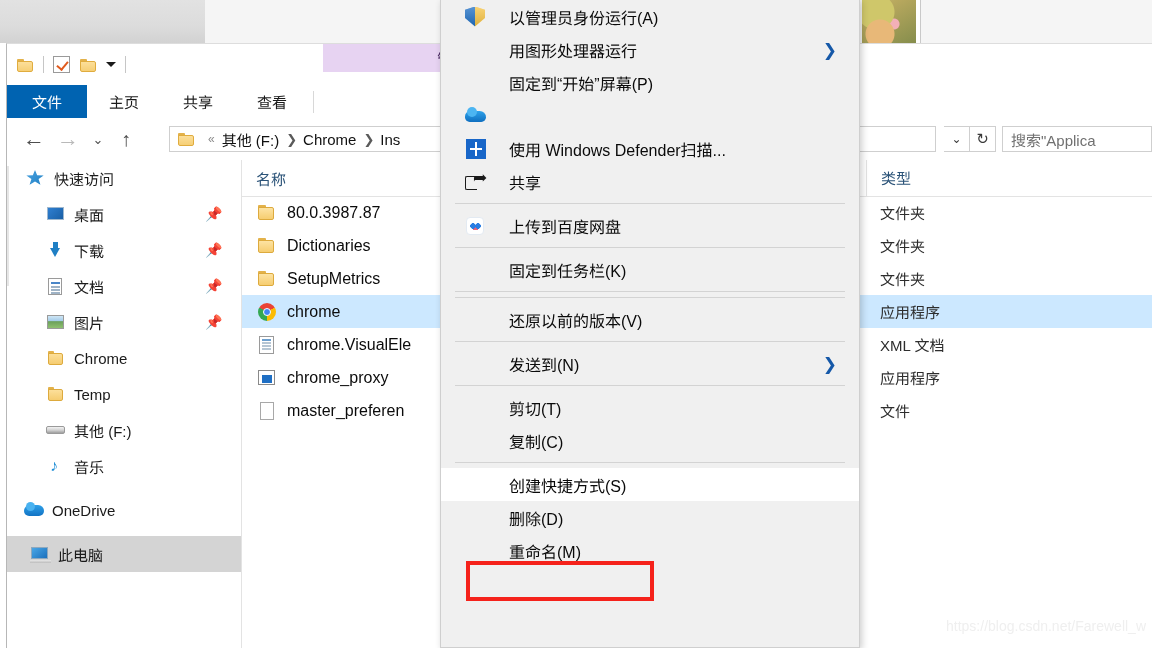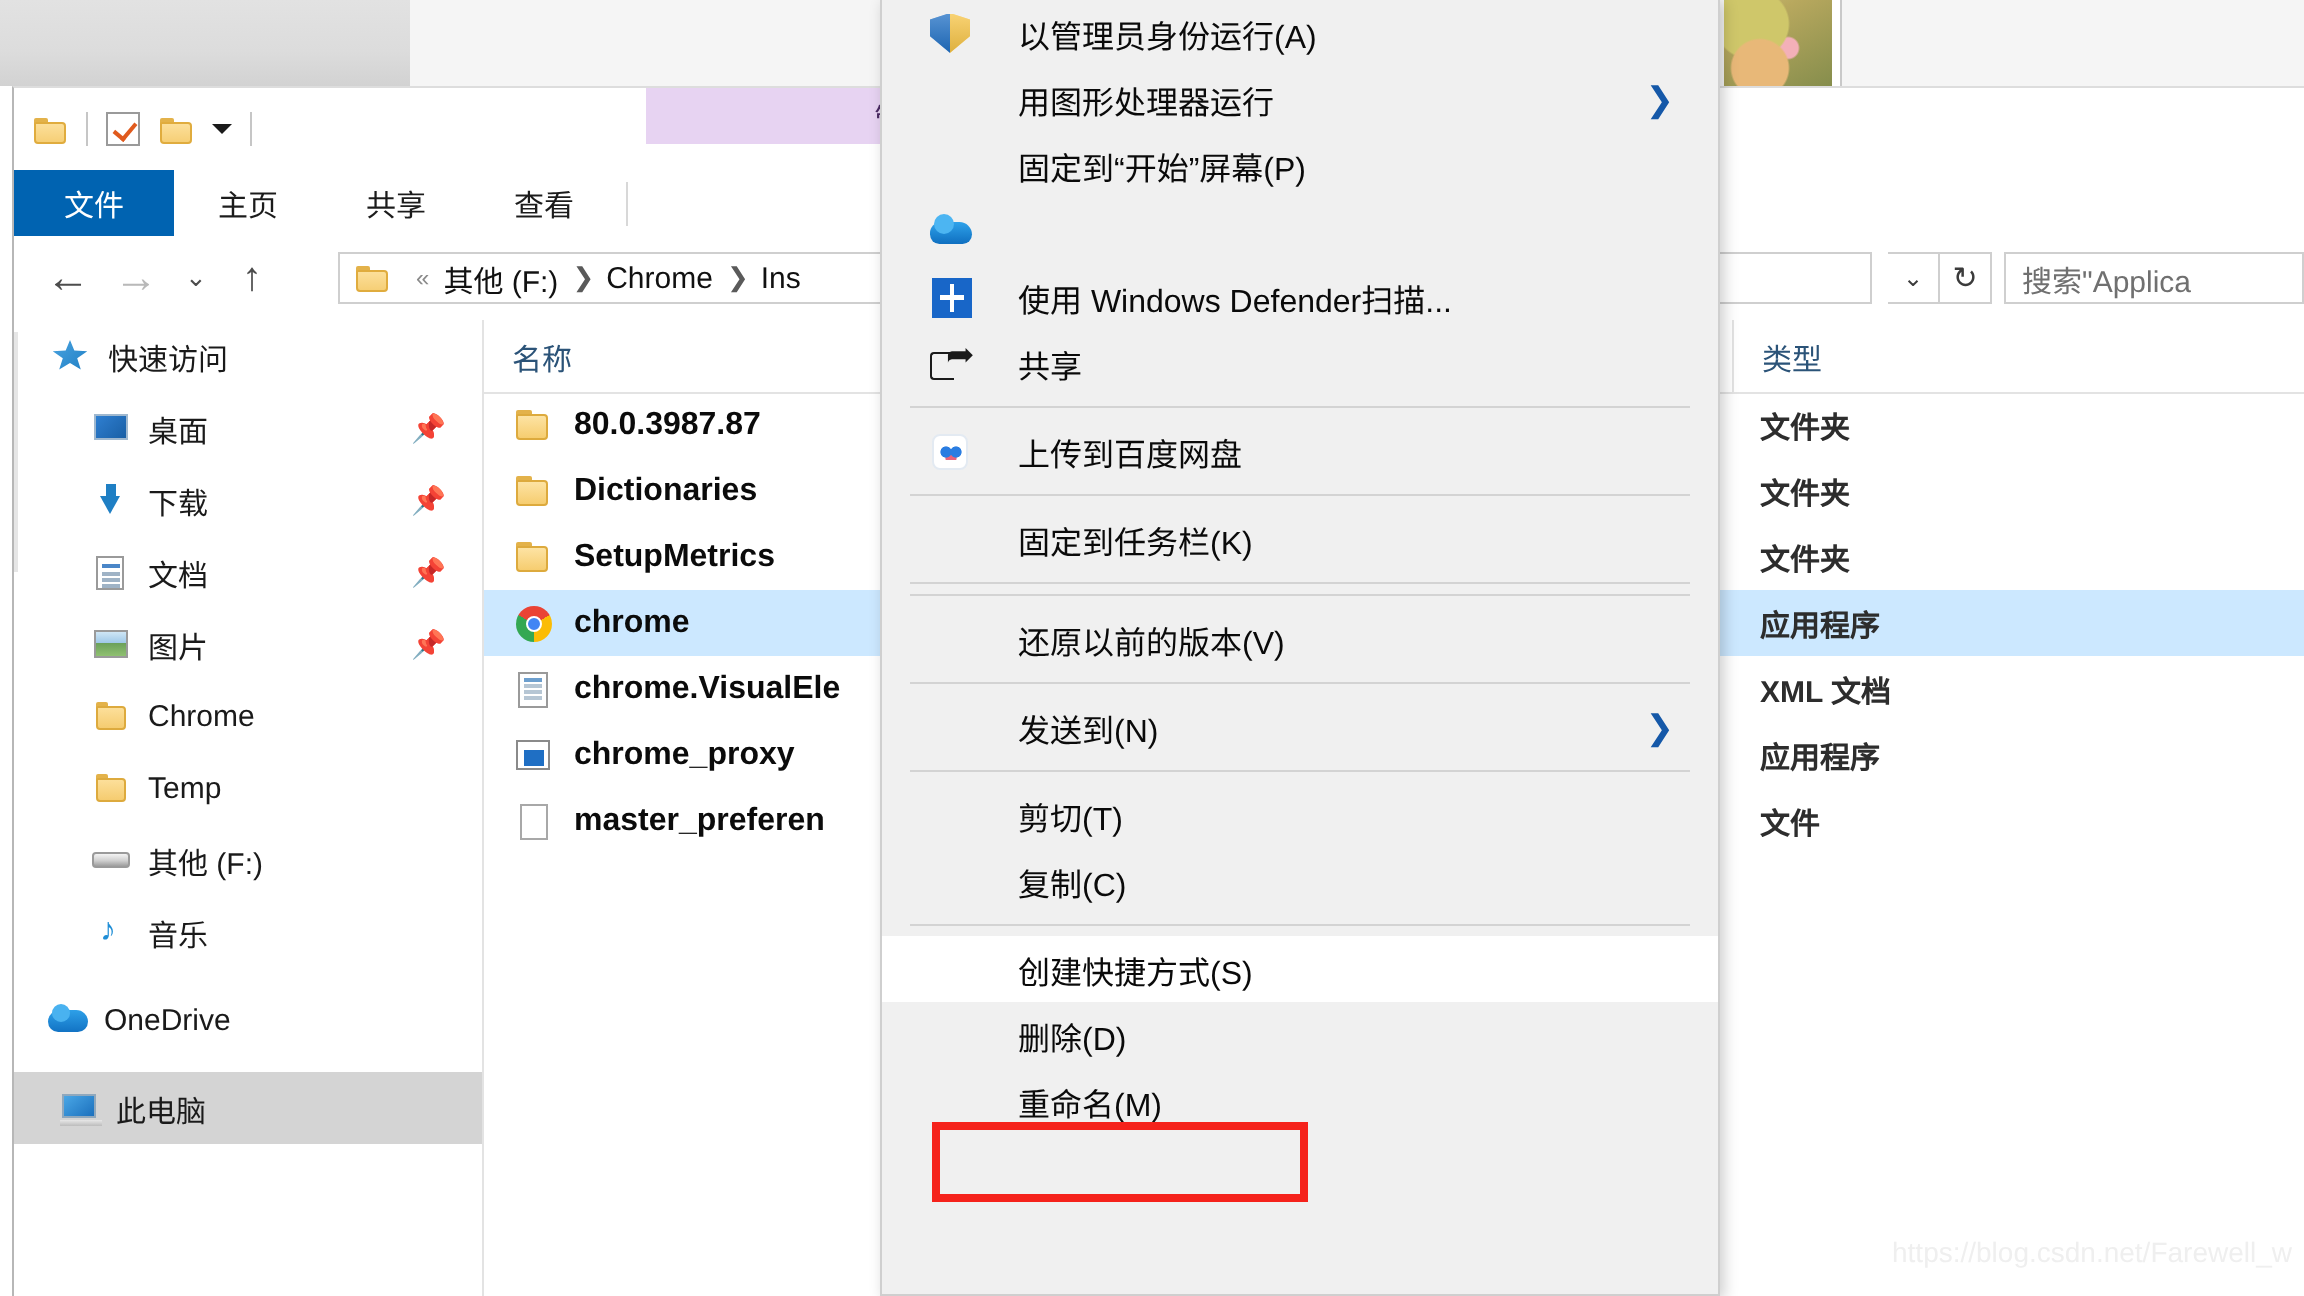--- a/index.html
+++ b/index.html
@@ -225,23 +225,23 @@
   .col-headers{
     position:absolute;left:0;top:0;right:0;height:36px;background:#ffffff;
     border-bottom:1px solid #e3e3e3;display:flex;align-items:center;
   }
   .col-h{
     font-size:15px;color:#2b5378;position:relative;height:36px;display:flex;align-items:center;
     box-sizing:border-box;padding-left:14px;
   }
   .col-h.divider{border-left:1px solid #e3e3e3;}
   .col-name{width:624px;flex:0 0 624px;}
-  .col-type{width:200px;flex:0 0 200px;}
-
-  .rows{position:absolute;left:0;top:36px;right:0;bottom:0;font-weight:bold;}
+  .col-type{width:200px;flex:0 0 200px;font-family:Liberation Mono, monospace;}
+
+  .rows{position:absolute;left:0;top:36px;right:0;bottom:0;}
   .row{height:33px;display:flex;align-items:center;position:relative;}
   .row.selected{background:#cce8ff;}
   .row.selected .cell-type{background:#cce8ff;}
   .cell-name{
     width:624px;flex:0 0 624px;display:flex;align-items:center;
     font-size:16px;color:#0b0b0b;padding-left:14px;box-sizing:border-box;white-space:nowrap;
   }
   .cell-type{
     width:200px;flex:0 0 200px;font-size:15px;color:#2d2d2d;padding-left:14px;box-sizing:border-box;
     white-space:nowrap;

